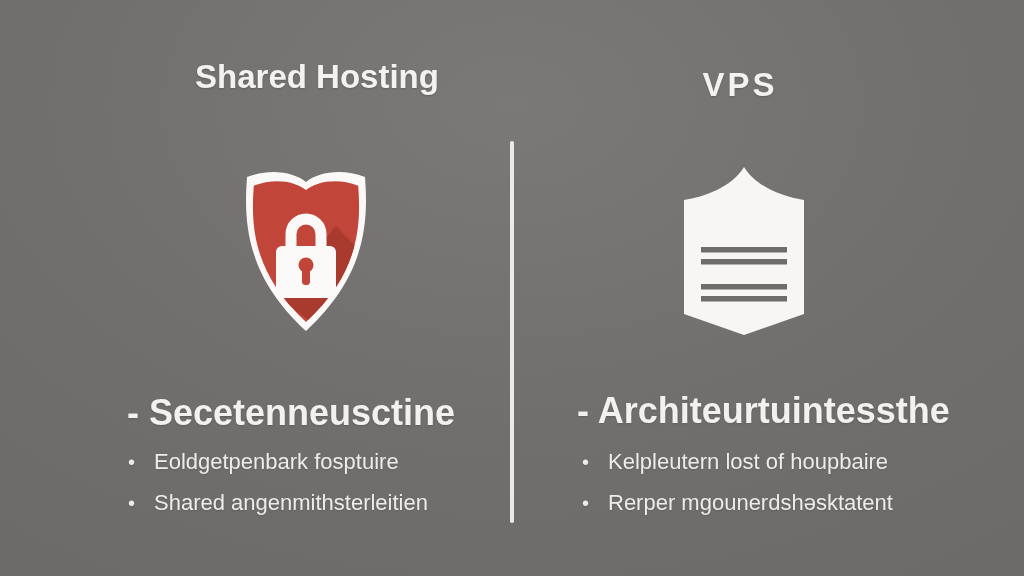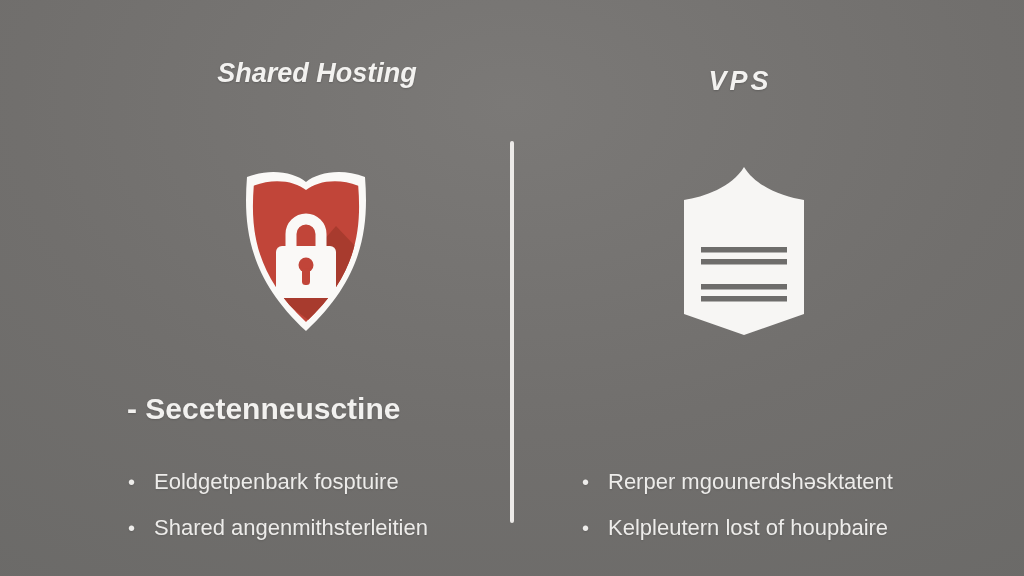--- a/index.html
+++ b/index.html
@@ -12,55 +12,54 @@
     position: relative;
     width: 1024px;
     height: 576px;
     background: radial-gradient(ellipse 900px 600px at 50% 18%, #7b7977 0%, #716f6d 55%, #6b6a68 100%);
   }
   .col-title {
     position: absolute;
     top: 58px;
     width: 340px;
     text-align: center;
-    font-size: 27px;
+    font-size: 33px;
     font-weight: 700;
     color: #f3f2f0;
     text-shadow: 0 1px 2px rgba(0,0,0,0.18);
     white-space: nowrap;
-    font-style: italic;
   }
   .col-title.left  { left: 147px; }
   .col-title.right { left: 570px; letter-spacing: 3px; margin-top: 8px; }
   .icon-wrap {
     position: absolute;
   }
   .icon-wrap.left  { left: 236px; top: 166px; width: 140px; height: 174px; }
   .icon-wrap.right { left: 682px; top: 163px; width: 124px; height: 176px; }
   .icon-wrap svg { display: block; width: 100%; height: 100%; }
   .subtitle {
     position: absolute;
-    font-size: 30px;
+    font-size: 36px;
     font-weight: 700;
     color: #f2f1ef;
     text-shadow: 0 1px 2px rgba(0,0,0,0.15);
     white-space: nowrap;
   }
   .subtitle.left  { left: 127px; top: 392px; }
   .subtitle.right { left: 577px; top: 390px; }
   .feature-list {
     position: absolute;
     list-style: none;
     font-size: 22px;
     color: #edecea;
     text-shadow: 0 1px 2px rgba(0,0,0,0.12);
   }
   .feature-list.left  { left: 128px; top: 449px; }
   .feature-list.right { left: 582px; top: 449px; }
-  .feature-item { margin-bottom: 15px; white-space: nowrap; margin-top: 20px; }
+  .feature-item { margin-bottom: 15px; white-space: nowrap; }
   .bullet-marker { display: inline-block; width: 26px; font-size: 20px; }
   .divider {
     position: absolute;
     left: 510px;
     top: 141px;
     width: 4px;
     height: 382px;
     border-radius: 2px;
   }
 </style>
@@ -117,23 +116,24 @@
 
       <path d="M62 4 C50 24 22 34 2 37 L2 151 L62 172 L122 151 L122 37 C102 34 74 24 62 4 Z" fill="#f7f6f4"></path>
 
       <rect x="19" y="84" width="86" height="5.5" fill="#6e6d6b"></rect>
       <rect x="19" y="96" width="86" height="5.5" fill="#6e6d6b"></rect>
       <rect x="19" y="121" width="86" height="5.5" fill="#6e6d6b"></rect>
       <rect x="19" y="133" width="86" height="5.5" fill="#6e6d6b"></rect>
     </svg>
   </div>
 
+  <div class="subtitle right">- Architeurtuintessthe</div>
 
   <ul class="feature-list right">
     <li class="feature-item">
-      <span class="bullet-marker">•</span><span>Rerper mgounerdshəsktatent</span>
+      <span class="bullet-marker">•</span><span>Kelpleutern lost of houpbaire</span>
     </li>
     <li class="feature-item">
-      <span class="bullet-marker">•</span><span>Kelpleutern lost of houpbaire</span>
+      <span class="bullet-marker">•</span><span>Rerper mgounerdshəsktatent</span>
     </li>
   </ul>
 
 </div>
 
 </body></html>

